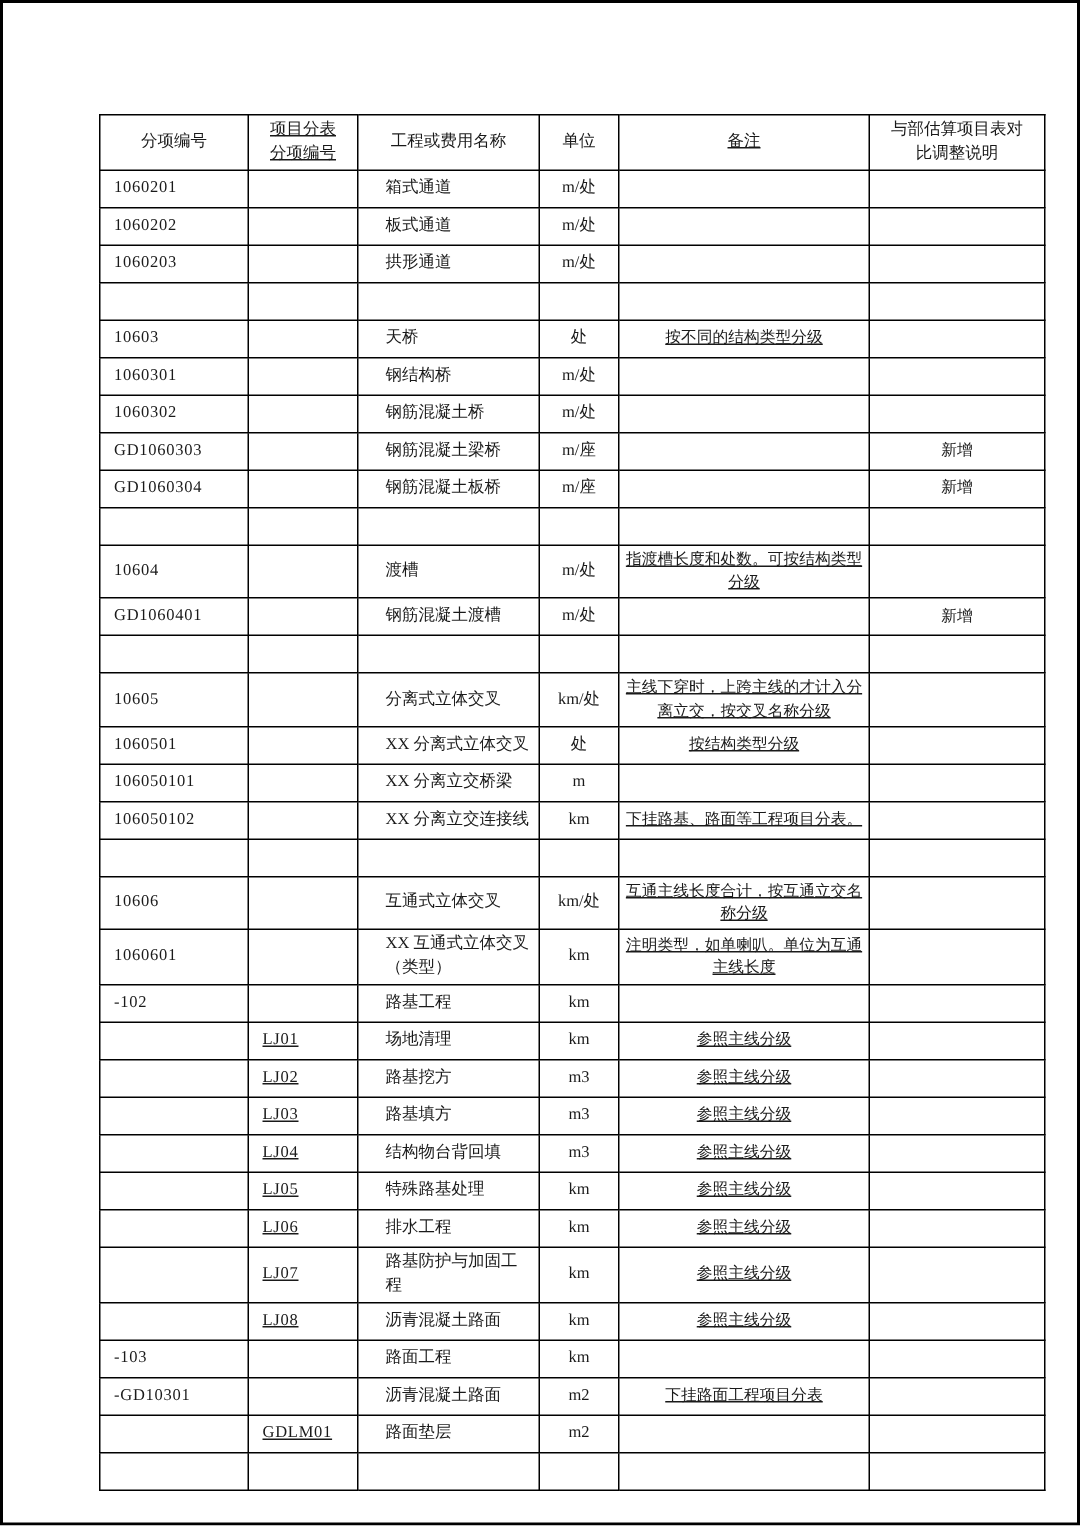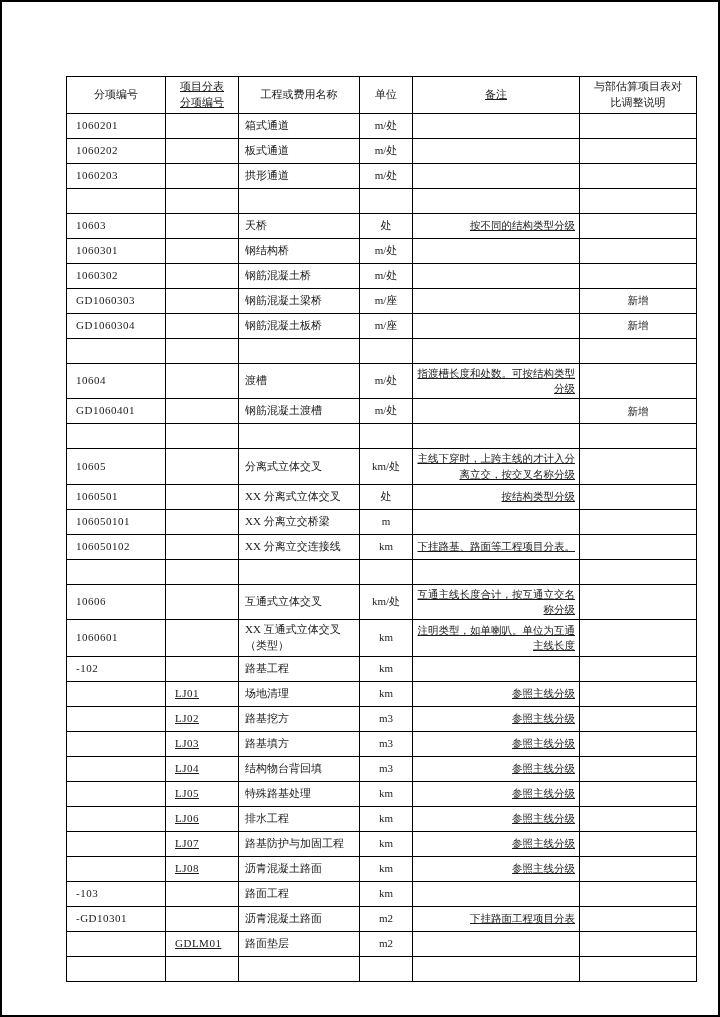--- a/index.html
+++ b/index.html
@@ -44,23 +44,23 @@
   }
   .col-code { width: 90px; }
   .col-sub  { width: 64px; text-decoration: underline; }
   .col-name { width: 112px; }
   .col-unit { width: 44px; }
   .col-note { width: 158px; text-decoration: underline; }
   .col-adj  { width: 108px; }
 
   td.col-code { text-align: left; padding-left: 9px; letter-spacing: 0.5px; }
   td.col-sub  { text-align: left; padding-left: 9px; letter-spacing: 0.5px; }
-  td.col-name { text-align: left; padding-left: 6px; }
+  td.col-name { text-align: left; padding-left: 18px; }
   td.col-unit { text-align: center; margin-top: 23px; }
-  td.col-note { text-align: right; font-size: 10.5px; margin-top: 30px; }
+  td.col-note { text-align: center; font-size: 10.5px; margin-top: 30px; }
   td.col-adj  { text-align: center; font-size: 10.5px; }
 </style>
 </head>
 <body>
 
 <div class="page">
   <table class="cost-table">
     <thead>
       <tr>
           <th class="col-code">分项编号</th>

